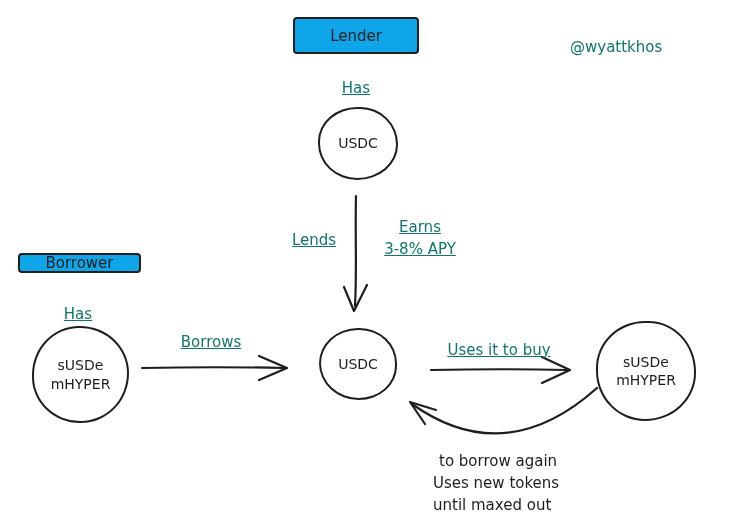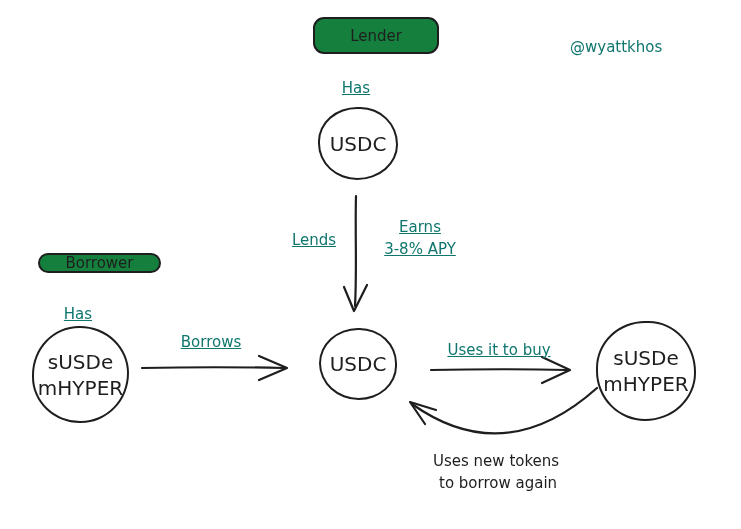--- a/index.html
+++ b/index.html
@@ -35,38 +35,37 @@
     position: absolute;
     font-size: 15px;
     line-height: 1.2;
     white-space: nowrap;
     color: #0f766e;
   }
   .label.center { text-align: center; text-decoration: underline; }
   .actor-box {
     position: absolute;
     border: 2.5px solid #1e1e1e;
-    border-radius: 11px;
-    background: #15803d;
+    border-radius: 4px;
+    background: #0ea5e9;
     display: flex;
     align-items: center;
     justify-content: center;
     font-size: 15px;
     box-sizing: border-box;
-    margin-left: 20px;
   }
   .token-circle {
     position: absolute;
     border: 2.2px solid #1e1e1e;
     background: #ffffff;
     display: flex;
     flex-direction: column;
     align-items: center;
     justify-content: center;
-    font-size: 20px;
+    font-size: 14px;
     line-height: 1.3;
     box-sizing: border-box;
     text-align: center;
   }
   
   .r1 { border-radius: 50% 48% 52% 50% / 48% 52% 49% 51%; }
   .r2 { border-radius: 49% 51% 50% 50% / 51% 49% 52% 48%; }
   .r3 { border-radius: 51% 49% 50% 52% / 50% 50% 48% 52%; }
   .caption-block {
     position: absolute;
@@ -125,17 +124,18 @@
   </div>
 
   <div class="label center" style="left:438px; top:341px; width:122px;">Uses it to buy</div>
 
   <div class="token-circle r1" style="left:596px; top:321px; width:100px; height:100px;">
     <span>sUSDe</span>
     <span>mHYPER</span>
   </div>
 
   <div class="caption-block" style="left:433px; top:451px;">
+    <div style="padding-left:6px;">to borrow again</div>
     <div>Uses new tokens</div>
-    <div style="padding-left:6px;">to borrow again</div>
+    <div style="padding-left:0px;">until maxed out</div>
   </div>
 
 </div>
 
 </body></html>

